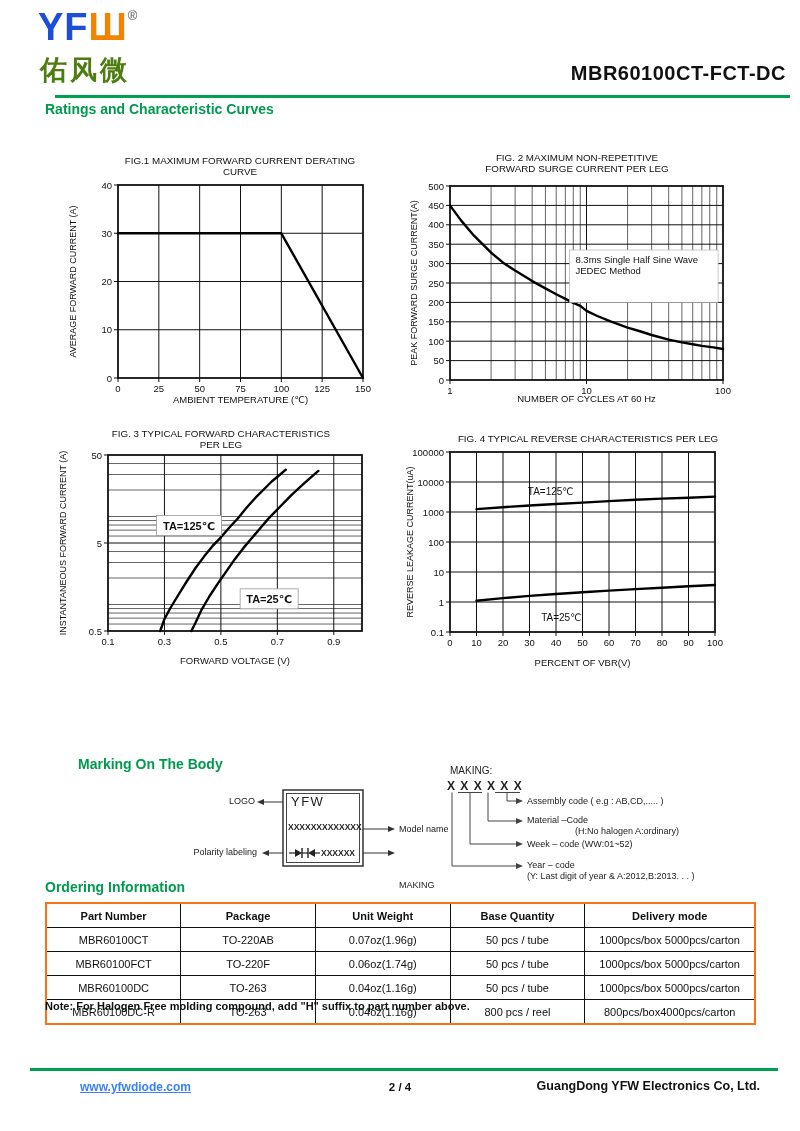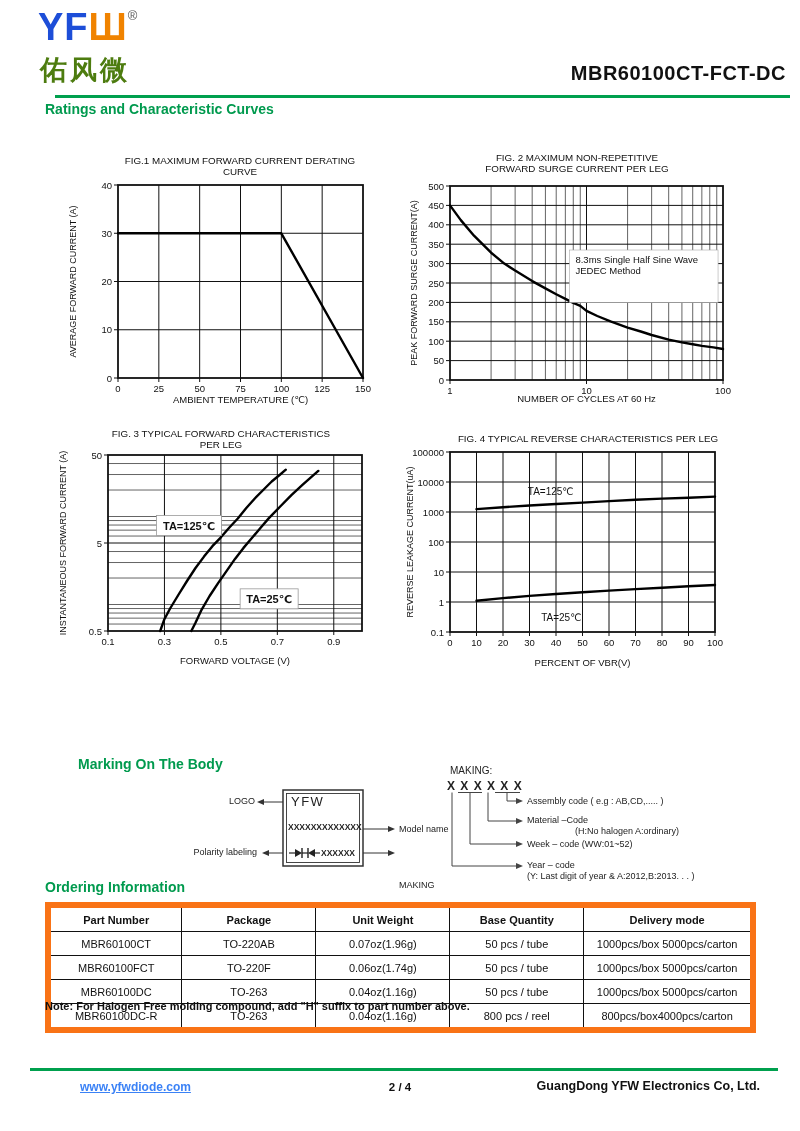--- a/index.html
+++ b/index.html
@@ -16,21 +16,21 @@
   .rule-green{background:#00a04e;height:3px;}
   .h-green{color:#009a4e;font-weight:700;font-size:14px;}
   
   svg.chart{position:absolute;}
   
   .mark{position:absolute;left:175px;top:763px;width:610px;height:125px;}
   .mark .lbl{position:absolute;font-size:9px;color:#222;white-space:nowrap;}
   .mark .boxtxt{position:absolute;color:#222;white-space:nowrap;}
   
   table.order{position:absolute;left:45px;top:902px;width:711px;border-collapse:collapse;
-              border:6px solid #f97316;table-layout:fixed;}
+              border:2px solid #f97316;table-layout:fixed;}
   table.order th,table.order td{border:1px solid #111;text-align:center;font-size:11px;
               height:17px;padding:3px 2px;white-space:nowrap;overflow:hidden;}
   table.order th{font-weight:700;}
   .note{left:45px;top:1000px;font-size:11px;font-weight:700;}
   
   .foot-url{left:80px;top:1080px;font-size:12px;font-weight:700;color:#3b82f6;text-decoration:underline;cursor:pointer;}
   .foot-page{left:0;top:1081px;width:800px;text-align:center;font-size:11.5px;font-weight:700;}
   .foot-co{right:40px;top:1079px;font-size:12.5px;font-weight:700;}
 </style>
 </head>

